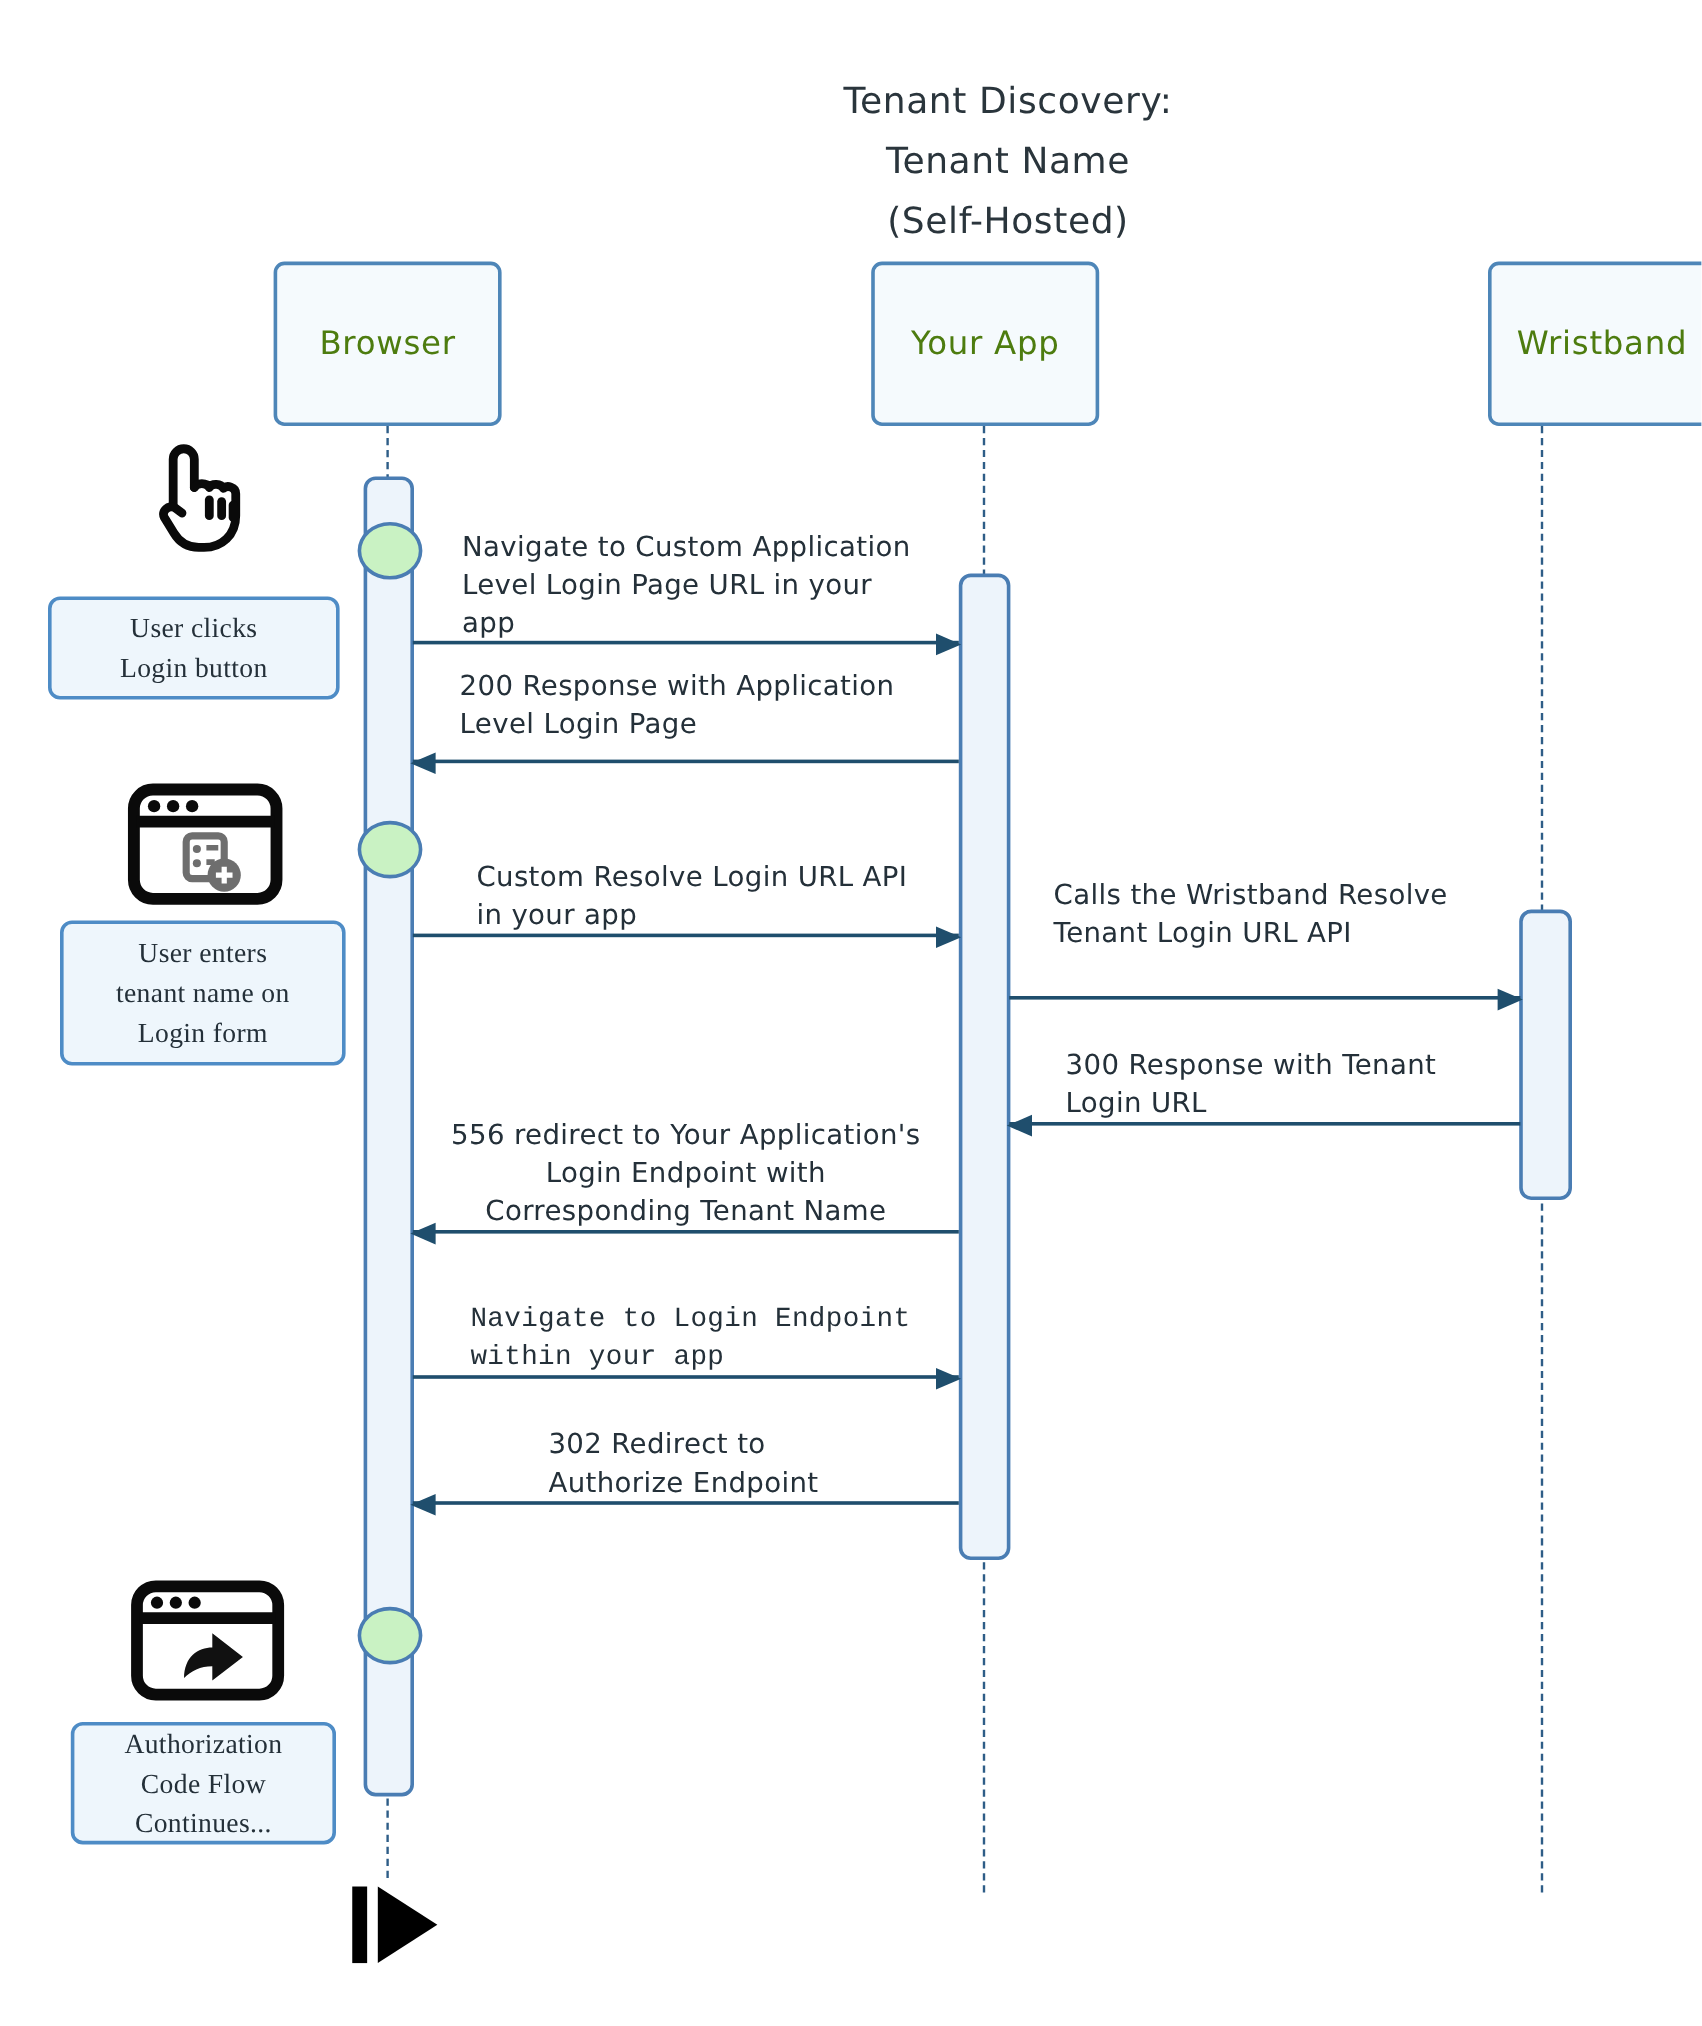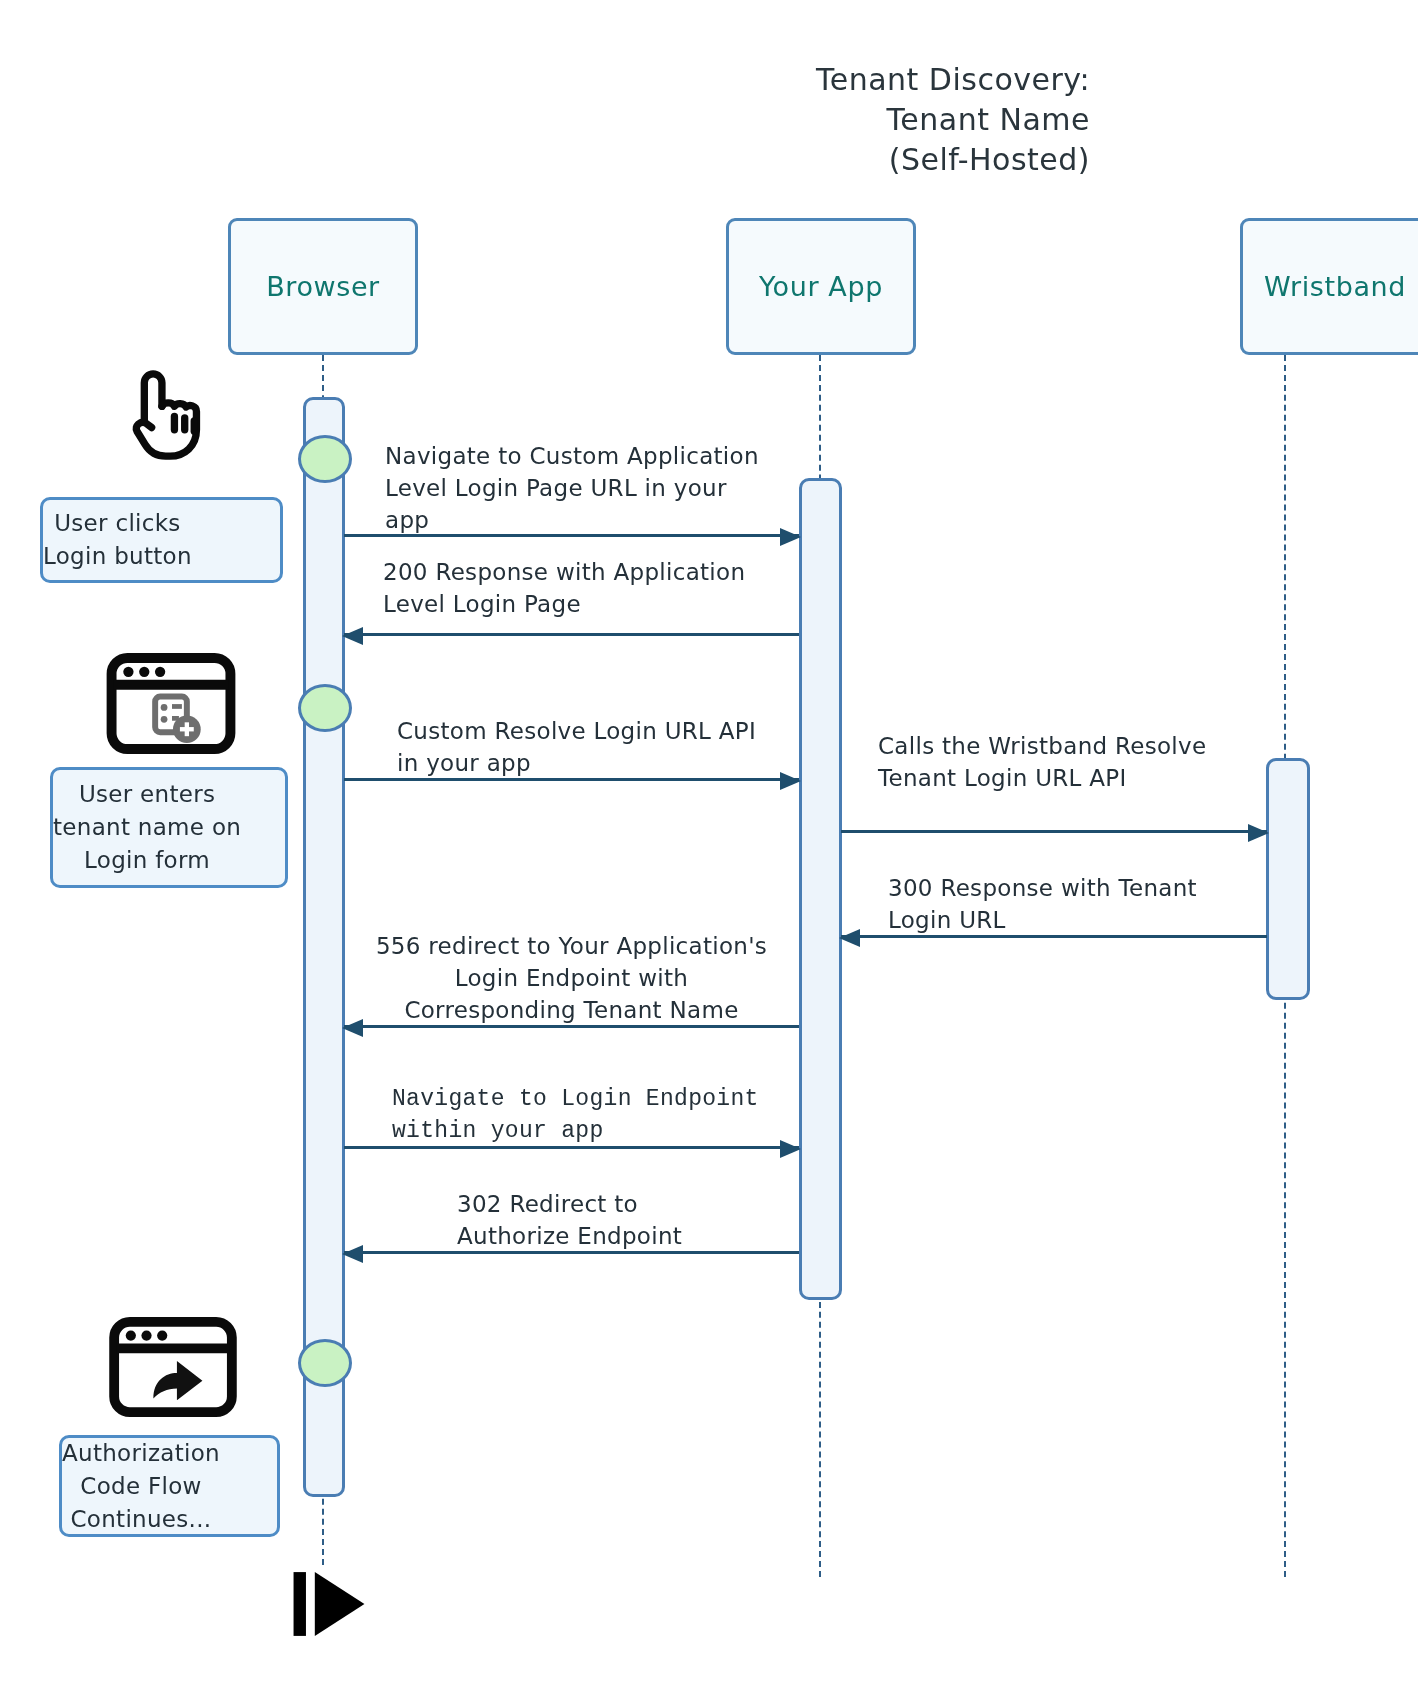--- a/index.html
+++ b/index.html
@@ -1,29 +1,29 @@
 <!DOCTYPE html>
 <html><head>
 <meta charset="utf-8">
 <style>
   html,body{margin:0;padding:0;background:#ffffff;}
   .canvas{
     position:relative;width:1418px;height:1688px;background:#ffffff;
     font-family:"DejaVu Sans",sans-serif;color:#243039;overflow:hidden;
   }
   .title{
-    position:absolute;left:590px;top:60px;width:500px;text-align:right;
-    font-size:30px;line-height:40px;letter-spacing:0.5px;color:#2a353c;
+    position:absolute;left:590px;top:60px;width:500px;text-align:center;
+    font-size:30px;line-height:50px;letter-spacing:0.5px;color:#2a353c;
     white-space:pre-line;
   }
   .participant{
     position:absolute;top:218px;height:131px;width:184px;
     border:3px solid #4e86b8;border-radius:9px;background:#f5fafd;
     display:flex;align-items:center;justify-content:center;
-    font-size:27px;letter-spacing:0.6px;color:#0f766e;
+    font-size:27px;letter-spacing:0.6px;color:#4d7c0f;
   }
   .p-browser{left:228px;}
   .p-yourapp{left:726px;}
   .p-wristband{left:1240px;}
   .lifeline{
     position:absolute;width:0;border-left:2.5px dashed #2e5d87;
   }
   .ll-browser{left:322px;top:355px;height:1210px;}
   .ll-yourapp{left:819px;top:355px;height:1222px;}
   .ll-wristband{left:1284px;top:355px;height:1222px;}
@@ -56,22 +56,22 @@
   .m1{left:385px;top:440px;}
   .m2{left:383px;top:556px;}
   .m3{left:397px;top:715px;}
   .m4{left:878px;top:730px;}
   .m5{left:888px;top:872px;}
   .m6{left:344px;top:930px;width:455px;text-align:center;}
   .m7{left:392px;top:1083px;font-family:Liberation Mono, monospace;}
   .m8{left:457px;top:1188px;}
   .note{
     position:absolute;border:3px solid #4e8cc6;border-radius:10px;background:#eef6fc;
-    display:flex;align-items:center;text-align:center;
-    font-size:23px;line-height:33px;letter-spacing:0.3px;color:#243039;white-space:pre-line;
+    display:flex;align-items:center;justify-content:center;text-align:center;
+    font-size:23px;line-height:33px;letter-spacing:0.3px;color:#243039;white-space:pre-line;font-family:Liberation Serif, serif;
   }
   .n1{left:40px;top:497px;width:237px;height:80px;}
   .n2{left:50px;top:767px;width:232px;height:115px;}
   .n3{left:59px;top:1435px;width:215px;height:96px;}
   .icon{position:absolute;}
   .ic-hand{left:112px;top:366px;width:94px;height:104px;}
   .ic-form{left:105px;top:652px;width:132px;height:103px;}
   .ic-redirect{left:108px;top:1316px;width:130px;height:102px;}
   .ic-play{left:290px;top:1568px;width:78px;height:72px;}
   .icon svg{width:100%;height:100%;display:block;}

